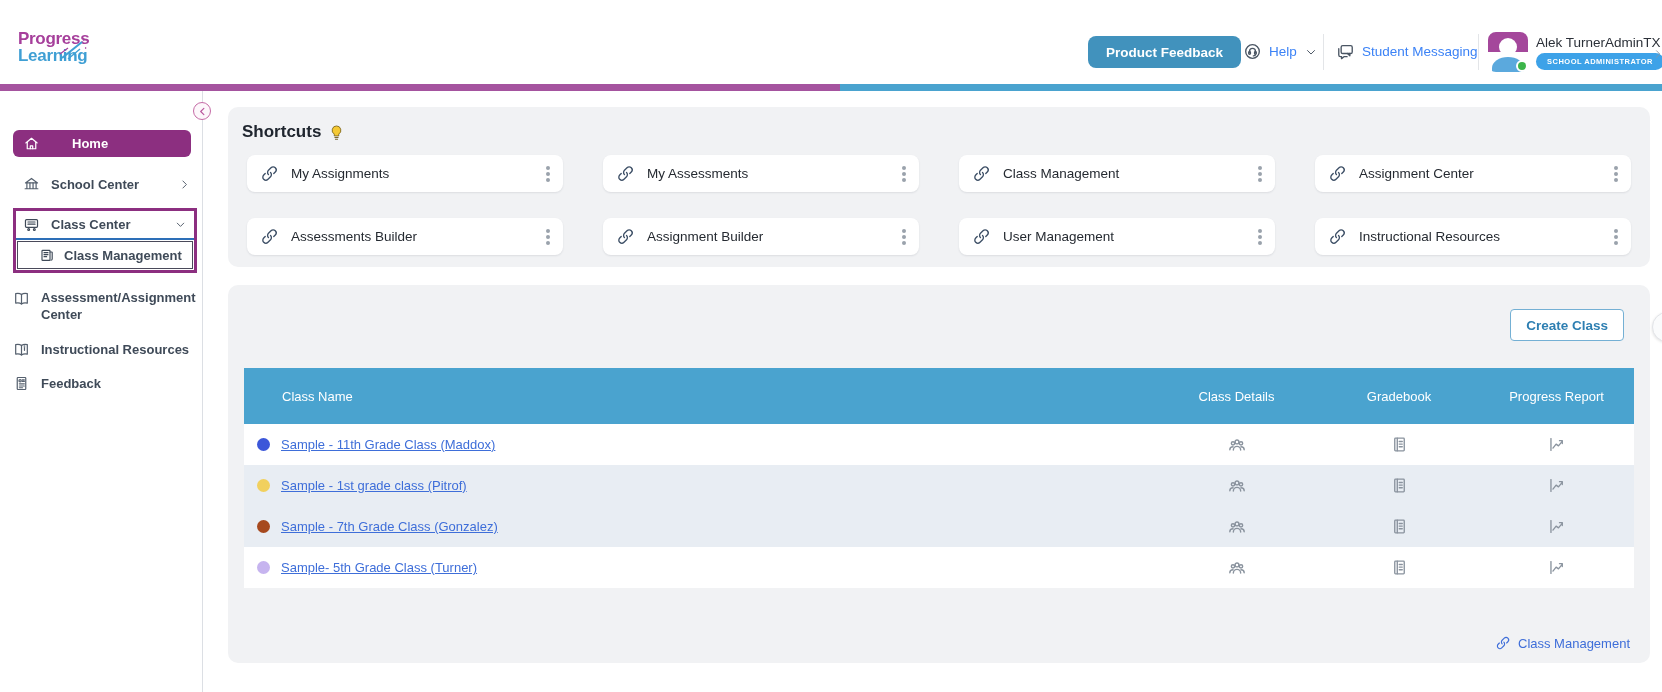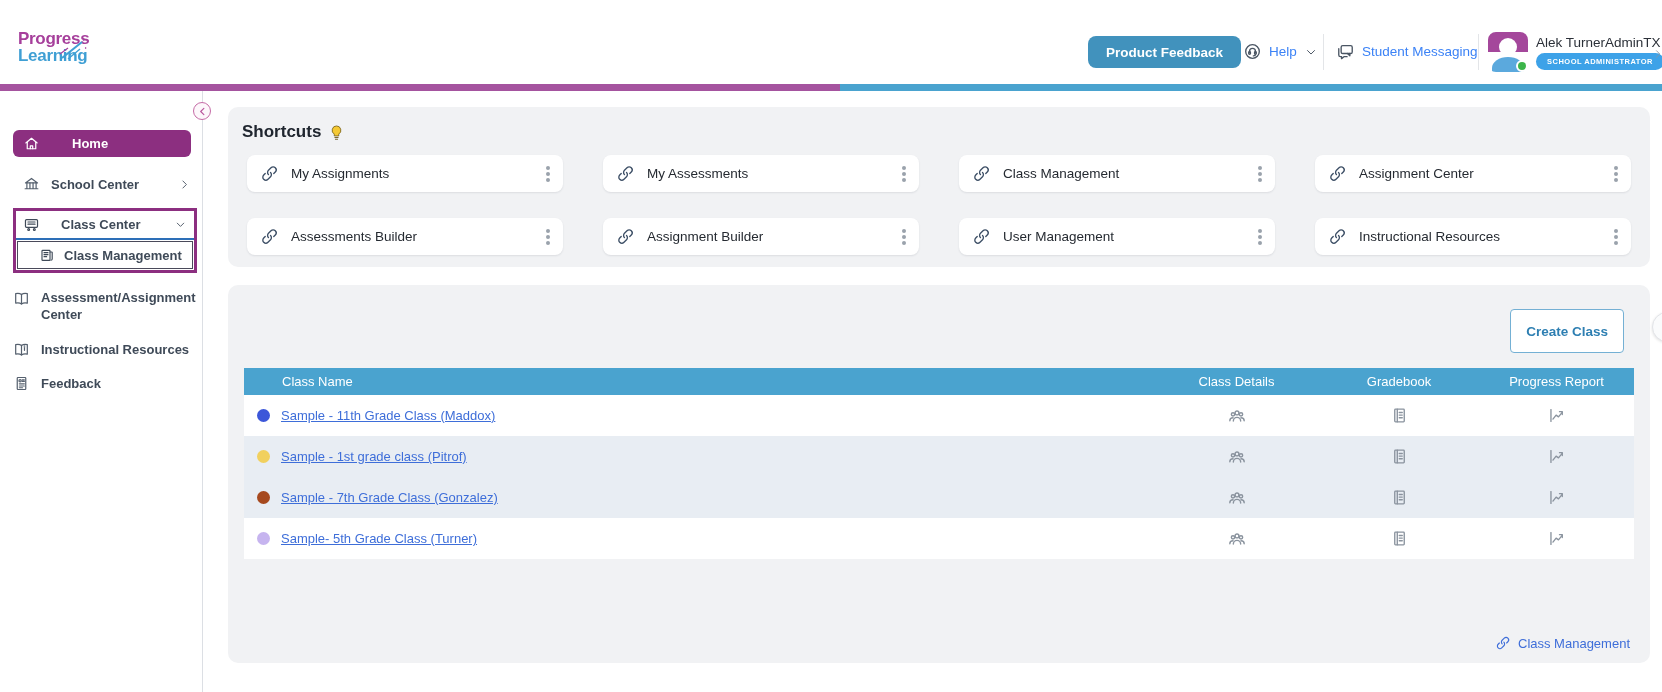--- a/index.html
+++ b/index.html
@@ -43,21 +43,21 @@
                   border:1px solid #c56ba6; color:#b8549c; display:flex; align-items:center; justify-content:center; cursor:pointer; z-index:5; }
   .side-inner { padding:39px 0 0 0; }
   .side-item { display:flex; align-items:center; gap:11px; margin:0 8px 0 13px; width:182px; color:#3f4a58;
                font-size:13px; font-weight:bold; cursor:pointer; }
   .side-item .sic { color:#55606e; flex:0 0 auto; }
   .side-home { background:#8c2f80; color:#fff; border-radius:6px; height:27px; padding:0 10px; width:178px;gap:32px; }
   .side-home .sic { color:#fff; }
   .side-school { margin-top:17px; height:20px; padding:0 4px 0 10px; }
   .side-chev { margin-left:auto; color:#4a5563; }
   .cc-box { border:3px solid #8c2f80; margin:14px 6px 0 13px; width:184px; background:#fff; }
-  .cc-row { display:flex; align-items:center; gap:21px; height:27px; padding:0 7px 0 7px; color:#3f4a58; font-size:13px; font-weight:bold; cursor:pointer; }
+  .cc-row { display:flex; align-items:center; gap:11px; height:27px; padding:0 7px 0 7px; color:#3f4a58; font-size:13px; font-weight:bold; cursor:pointer; }
   .cc-line { height:2px; background:#2d6fb8; }
   .cc-sub { display:flex; align-items:center; gap:9px; height:28px; margin:1px; border:1px solid #4a4a5a; padding:0 0 0 21px;
             color:#3f4a58; font-size:13px; font-weight:bold; cursor:pointer; background:#fff; }
   .side-aac { margin-top:16px; align-items:flex-start; }
   .side-aac .sic { margin-top:1px; }
   .side-aac span.lbl { width:140px; line-height:17px; }
   .side-ir { margin-top:16px; height:20px; }
   .side-rep { margin-top:14px; height:20px; }
 
   
@@ -67,24 +67,24 @@
   .sc-title { font-size:17px; font-weight:bold; color:#20262f; }
   .card-grid { display:grid; grid-template-columns:repeat(4,316px); column-gap:40px; row-gap:26px; padding:13px 19px 0 19px; }
   .sc-card { position:relative; height:37px; background:#fff; border-radius:8px; box-shadow:0 1px 2px rgba(30,40,60,0.10);
              display:flex; align-items:center; gap:12px; padding:0 34px 0 13px; cursor:pointer; }
   .sc-card .link-ic { color:#3d4f66; flex:0 0 auto; }
   .sc-card .lbl { font-size:13.5px; color:#252a31; white-space:nowrap; }
   .kebab { position:absolute; right:13px; top:50%; transform:translateY(-50%); width:4px; height:4px; border-radius:50%;
            background:#9aa2ac; box-shadow:0 -6px 0 #9aa2ac, 0 6px 0 #9aa2ac; cursor:pointer; }
 
   .table-panel { top:285px; height:378px; }
-  .create-btn { position:absolute; right:26px; top:24px; height:44px; padding:0 15px; background:#fff; border:1px solid #74b0d4;
+  .create-btn { position:absolute; right:26px; top:24px; height:32px; padding:0 15px; background:#fff; border:1px solid #74b0d4;
                 border-radius:4px; color:#2e7fb2; font-size:13.5px; font-weight:bold; display:flex; align-items:center; cursor:pointer; }
   .ctable { position:absolute; left:16px; top:83px; width:1390px; }
-  .thead { display:flex; align-items:center; height:27px; background:#4aa3cf; color:#fff; font-size:13px; }
+  .thead { display:flex; align-items:center; height:56px; background:#4aa3cf; color:#fff; font-size:13px; }
   .trow { display:flex; align-items:center; height:41px; background:#fff; }
   .trow.alt { background:#e8edf3; }
   .cell-name { flex:1 1 auto; display:flex; align-items:center; padding-left:13px; gap:11px; min-width:0; }
   .thead .cell-name { padding-left:38px; }
   .col-details { flex:0 0 165px; display:flex; justify-content:center; }
   .col-grade { flex:0 0 160px; display:flex; justify-content:center; }
   .col-prog { flex:0 0 155px; display:flex; justify-content:center; }
   .dot { width:13px; height:13px; border-radius:50%; flex:0 0 auto; }
   .rlink { font-size:13px; color:#3e6ed9; text-decoration:underline; cursor:pointer; white-space:nowrap; }
   .row-ic { color:#8a939e; cursor:pointer; }

